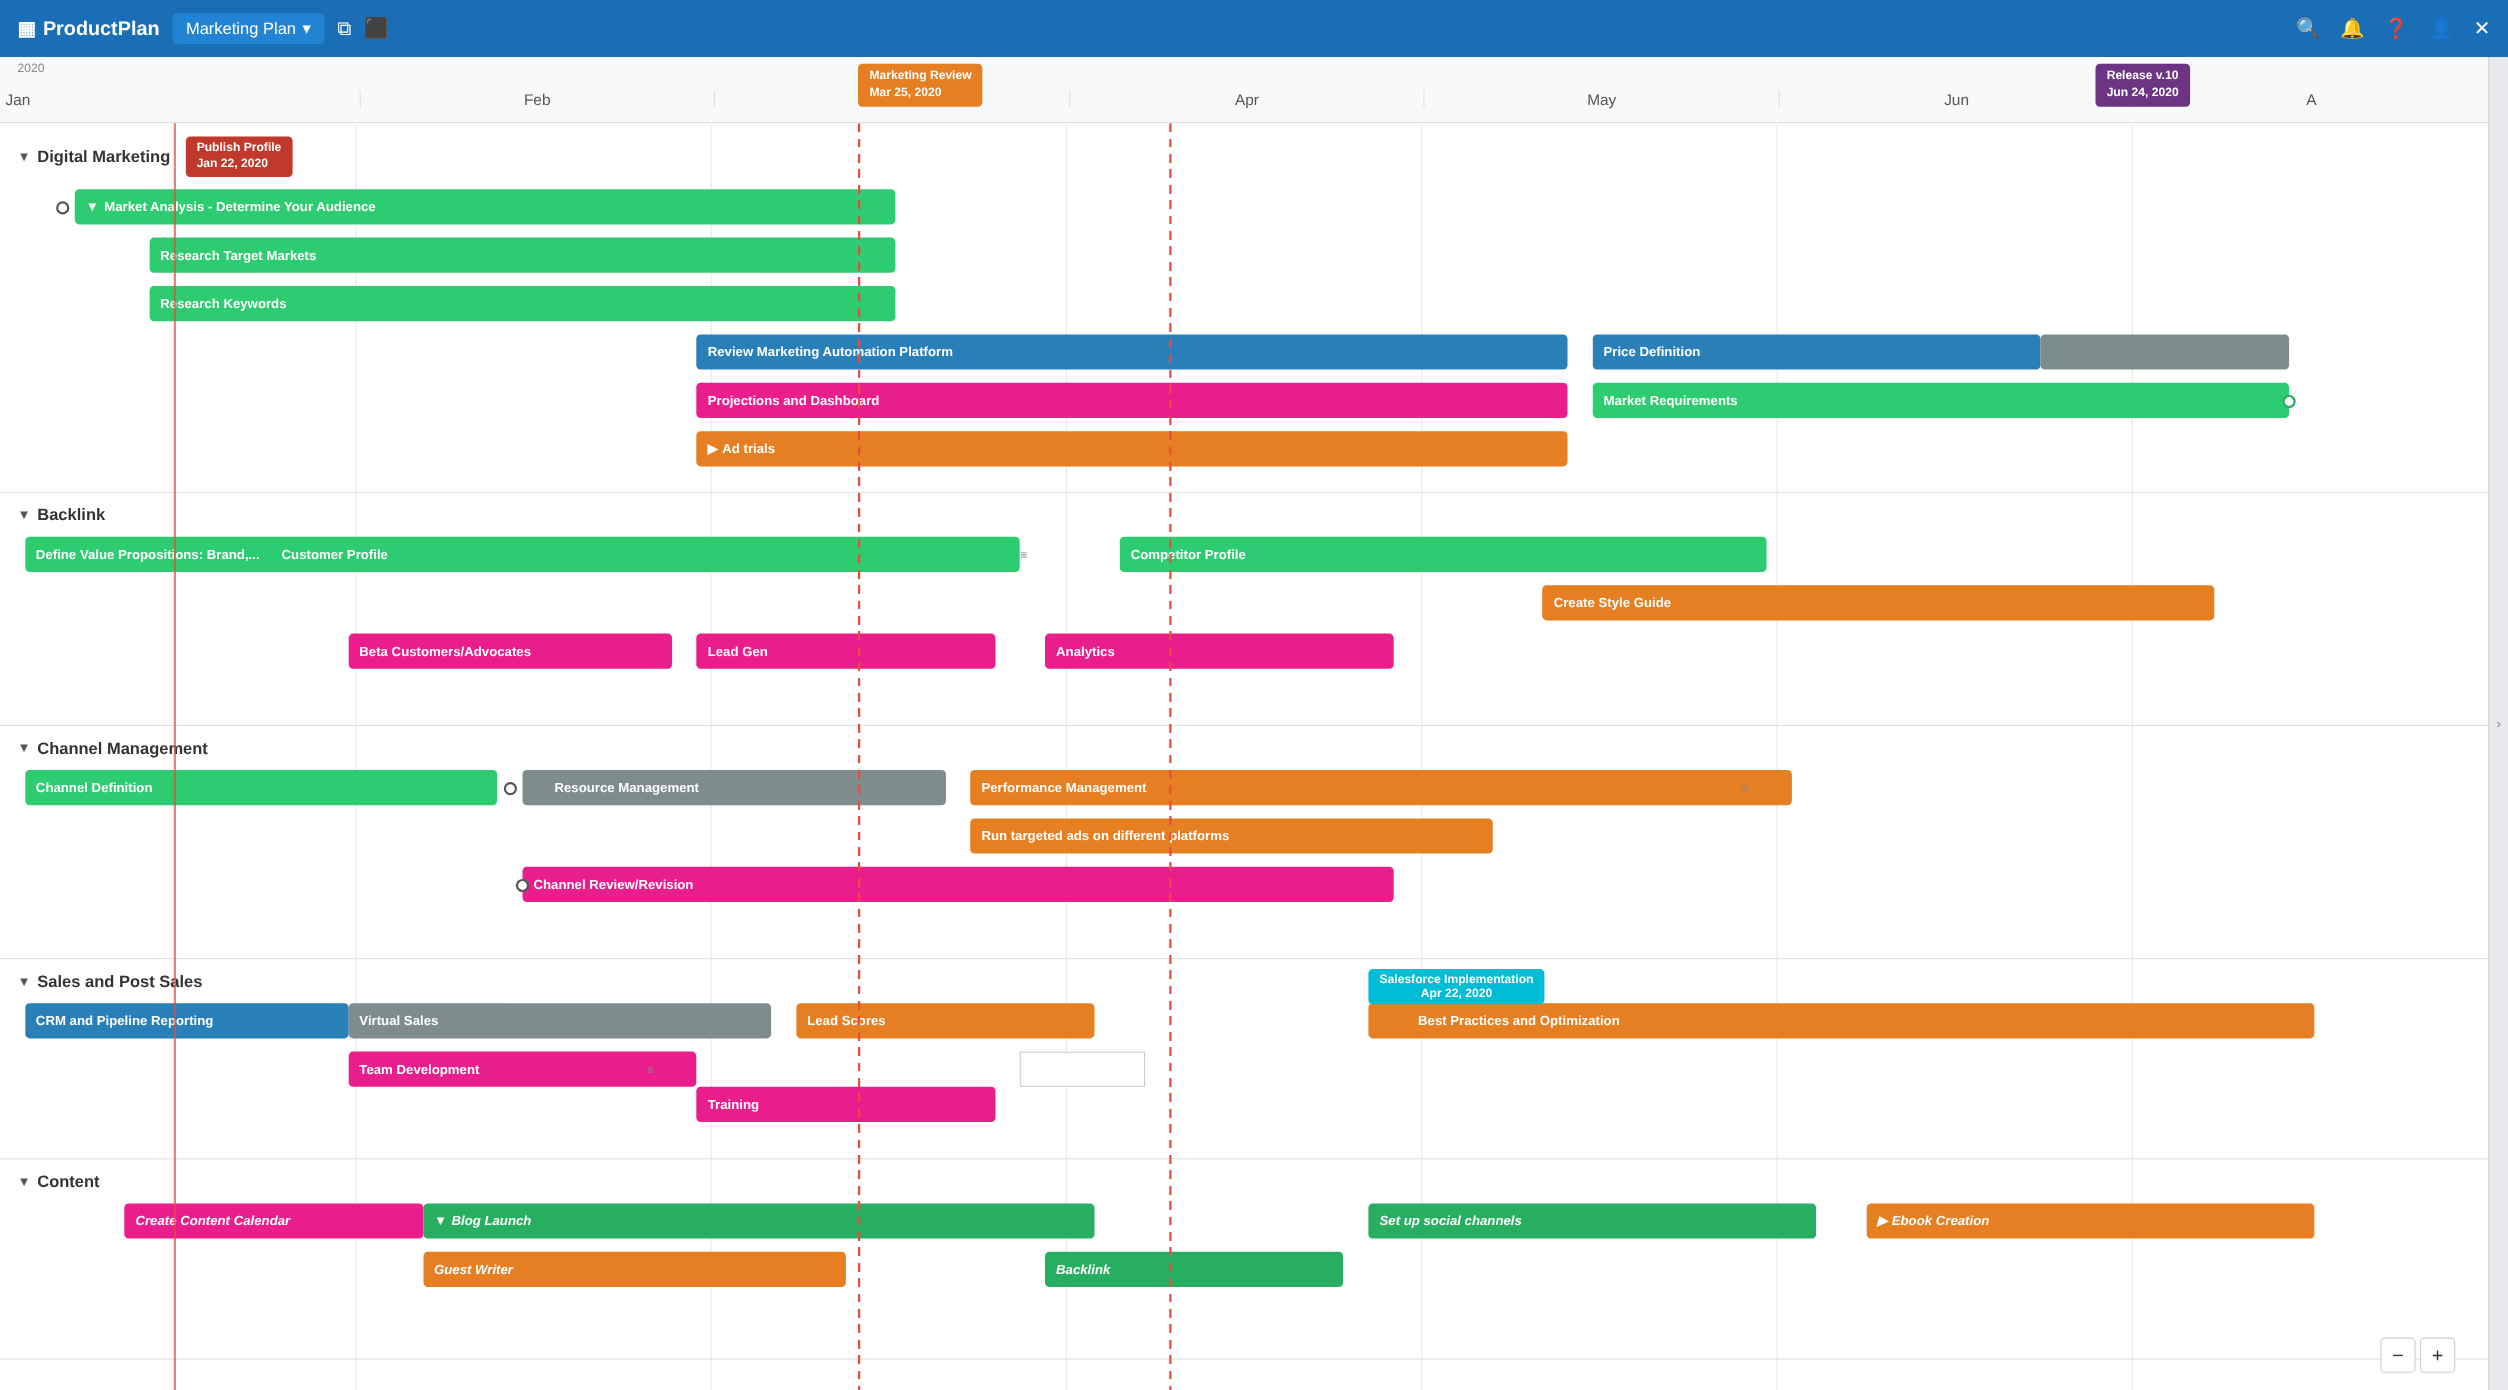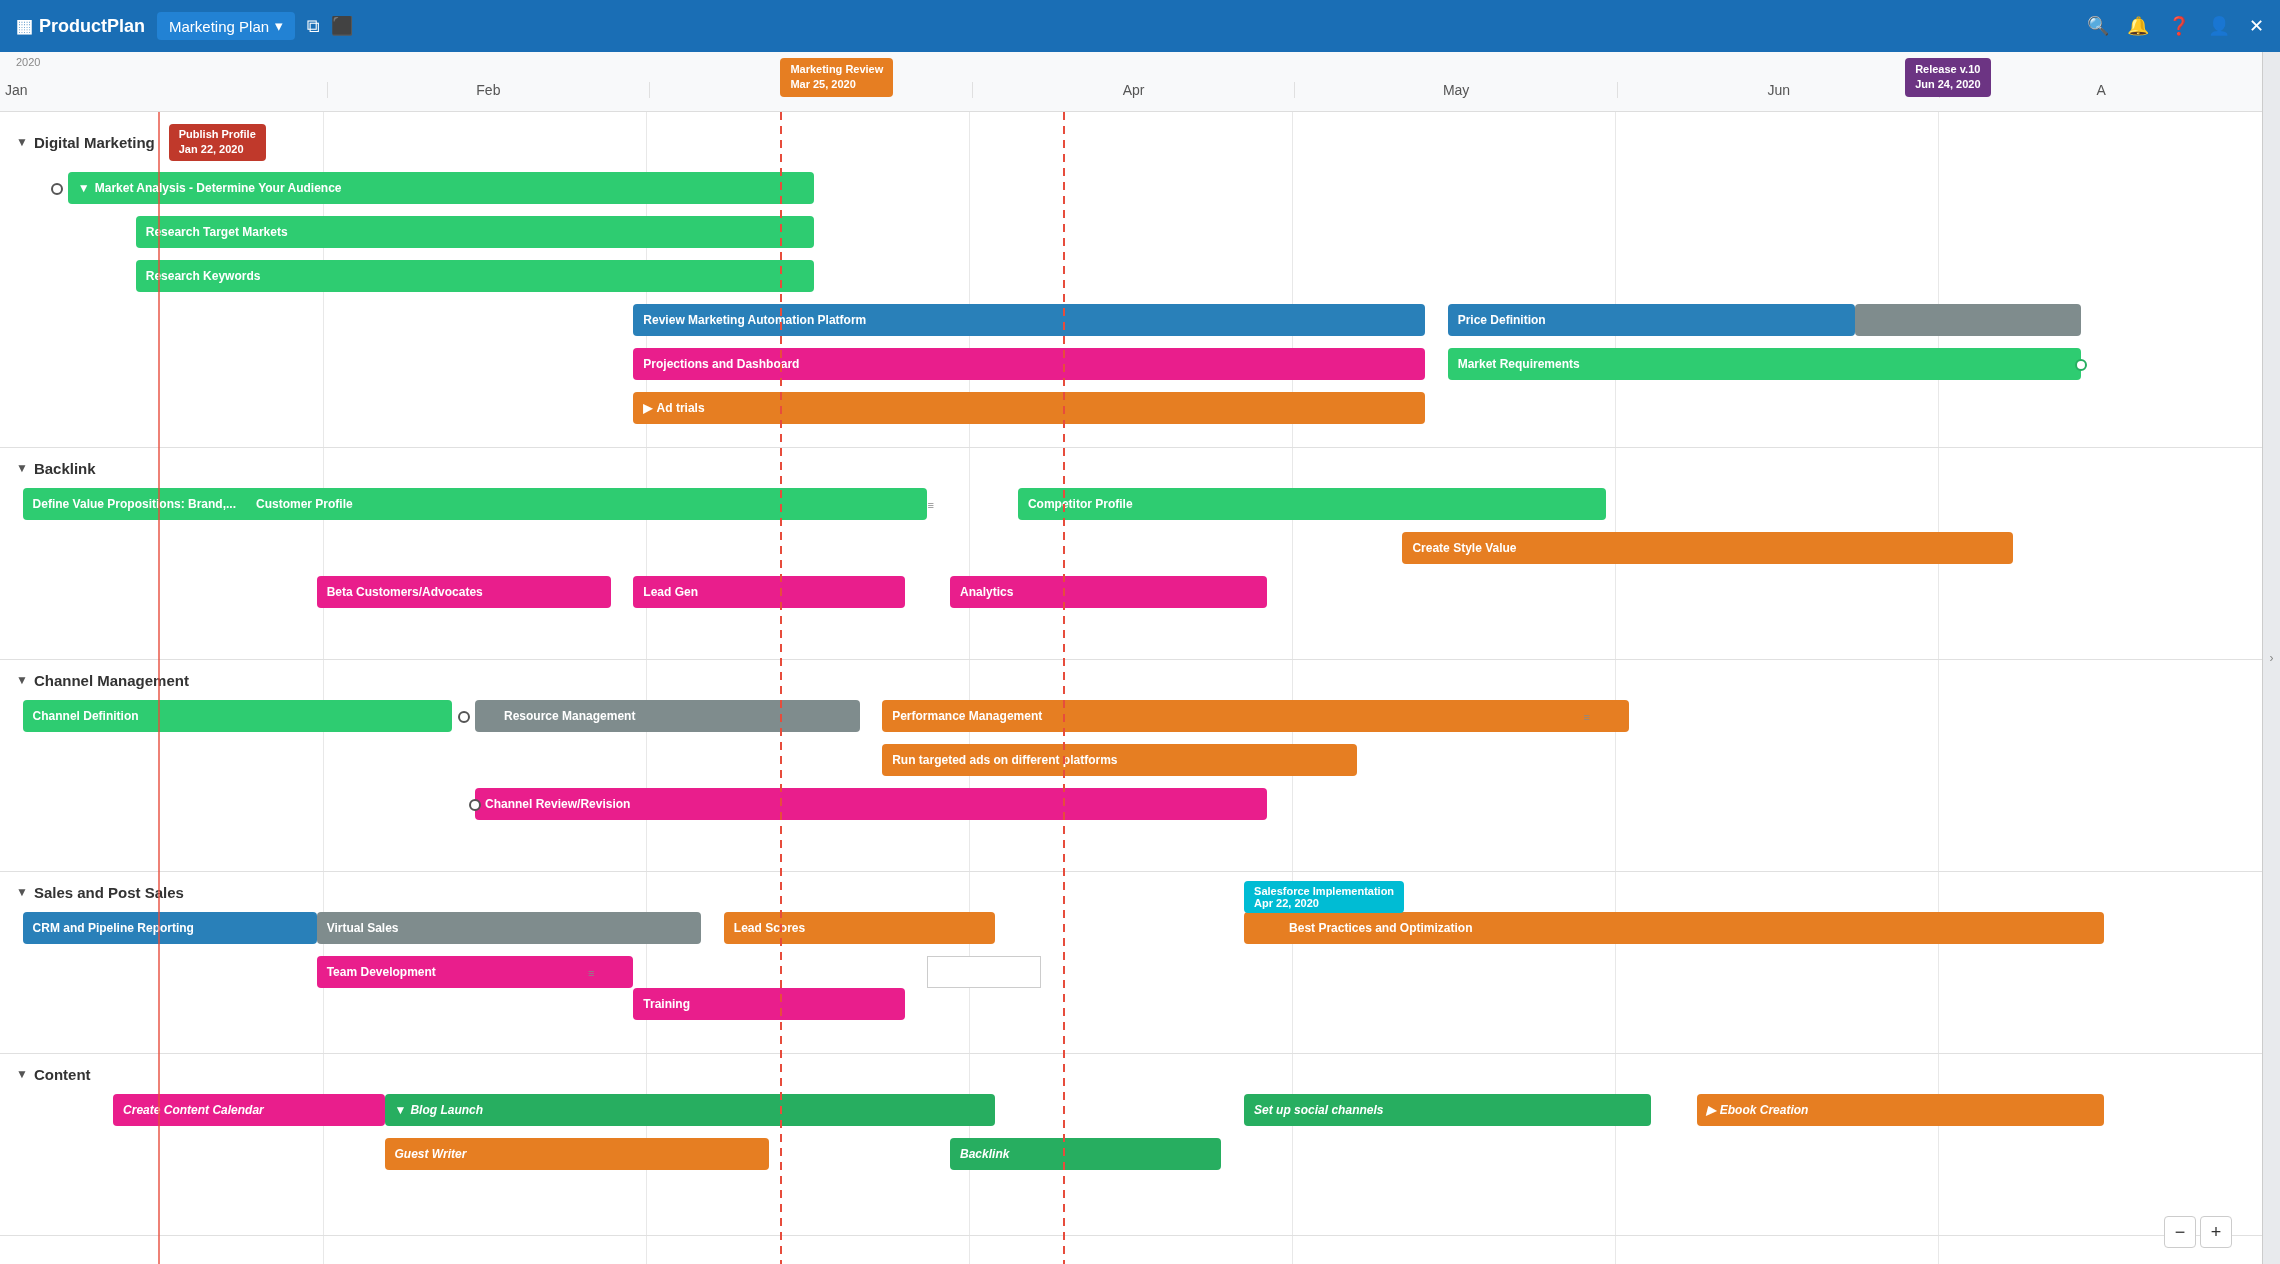--- a/index.html
+++ b/index.html
@@ -327,21 +327,21 @@
               Define Value Propositions: Brand,...&nbsp;&nbsp;&nbsp;&nbsp;&nbsp;&nbsp;Customer Profile
             </div>
             <div style="position:absolute;top:14px;left:41%;font-size:11px;color:#888;">≡</div>
             <div class="bar green" style="left:45%;width:26%;font-size:12px;">
               Competitor Profile
             </div>
           </div>
 
           <div class="bar-row">
             <div class="bar orange" style="left:62%;width:27%;font-size:12px;background:#e67e22;">
-              Create Style Value
+              Create Style Guide
             </div>
           </div>
 
           <div class="bar-row">
             <div class="bar pink" style="left:14%;width:13%;font-size:12px;background:#e91e8c;">
               Beta Customers/Advocates
             </div>
             <div class="bar pink" style="left:28%;width:12%;font-size:12px;background:#e91e8c;">
               Lead Gen
             </div>
@@ -391,21 +391,21 @@
         </div>
       </div>
 
       <div class="section" style="padding-top:8px;">
         <div class="section-title">
           <span class="chevron">▼</span>
           <span>Sales and Post Sales</span>
         </div>
 
         <div style="position:relative;width:100%;">
-          <div style="position:absolute;left:55%;top:-28px;background:#00bcd4;color:white;border-radius:4px;padding:4px 10px;font-size:11px;font-weight:bold;z-index:10;">
+          <div style="position:absolute;left:55%;top:-28px;background:#00bcd4;color:white;border-radius:4px;padding:4px 10px;font-size:11px;font-weight:bold;z-index:10;text-align:center;">
             Salesforce Implementation<br>Apr 22, 2020
           </div>
         </div>
 
         <div class="bars-area" style="min-height:130px;position:relative;">
 
           <div class="bar-row">
             <div class="bar blue" style="left:1%;width:13%;font-size:12px;background:#2980b9;">
               CRM and Pipeline Reporting
             </div>

